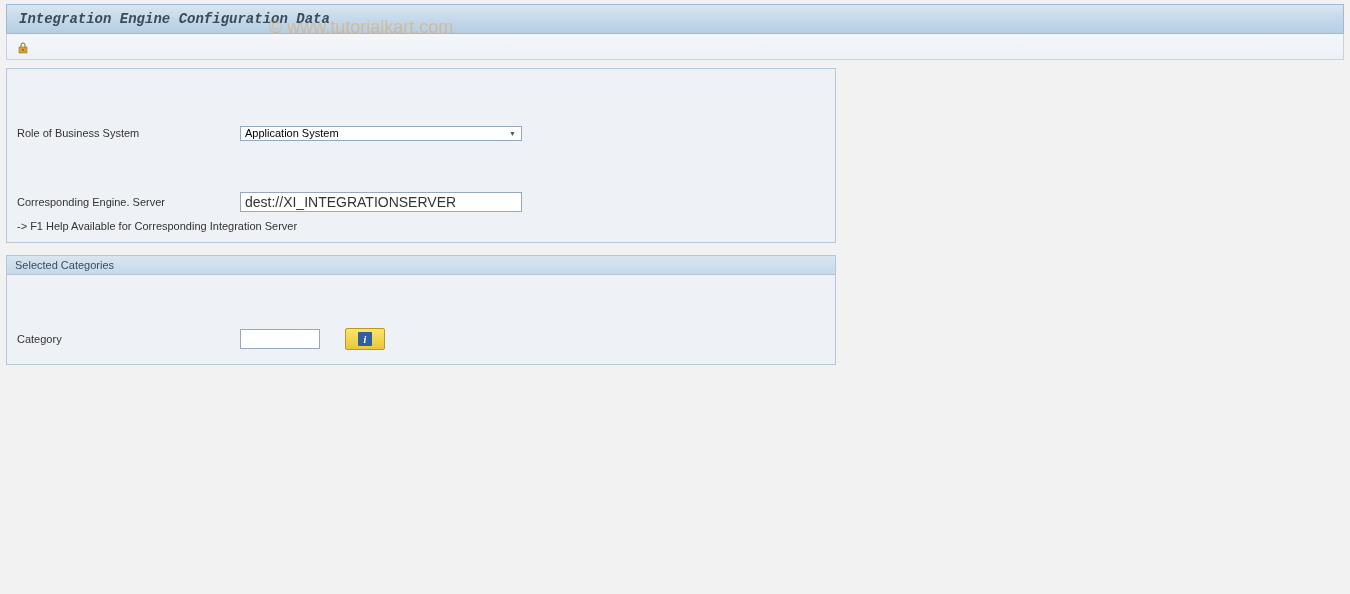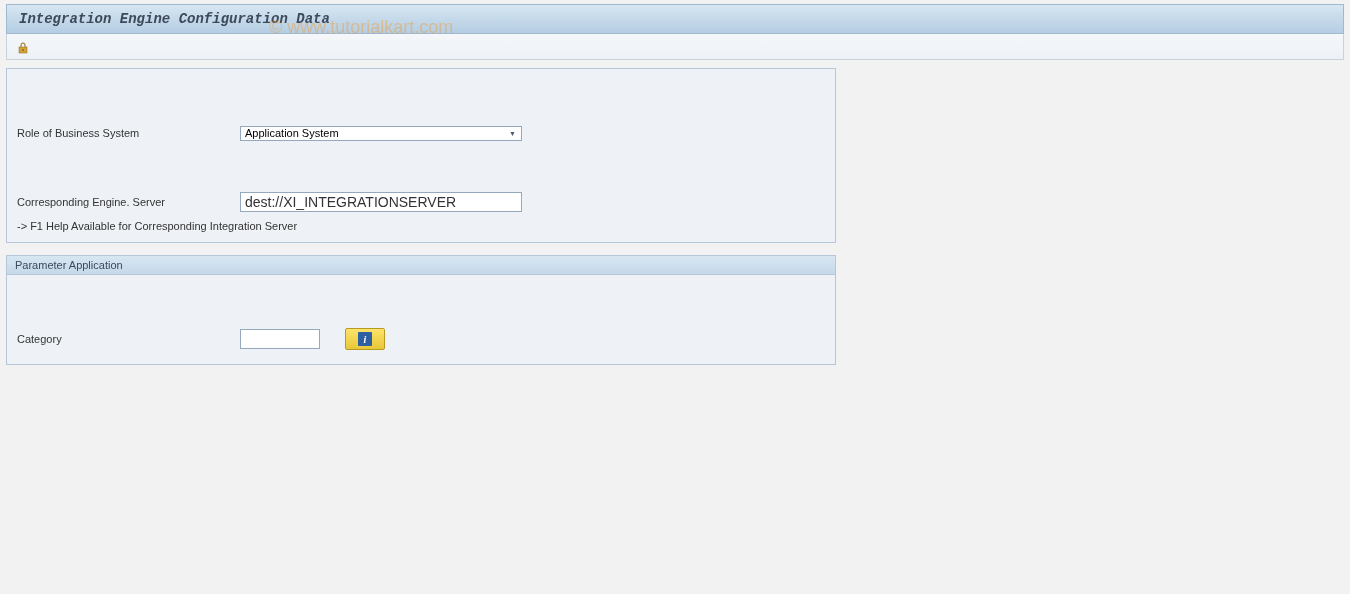--- a/index.html
+++ b/index.html
@@ -195,21 +195,21 @@
       <div class="form-row">
         <div class="form-label">Corresponding Engine. Server</div>
         <input type="text" class="form-input" readonly="" value="dest://XI_INTEGRATIONSERVER" style="">
       </div>
 
       <div class="help-text">-&gt; F1 Help Available for Corresponding Integration Server</div>
     </div>
   </div>
 
   <div class="panel">
-    <div class="panel-header">Parameter Application</div>
+    <div class="panel-header">Selected Categories</div>
     <div class="panel-body">
 
       <div class="form-row">
         <div class="form-label">Category</div>
         <input type="text" class="form-input short" value="" style="">
         <div class="info-button">
           <div class="info-icon-inner">i</div>
         </div>
       </div>
 

